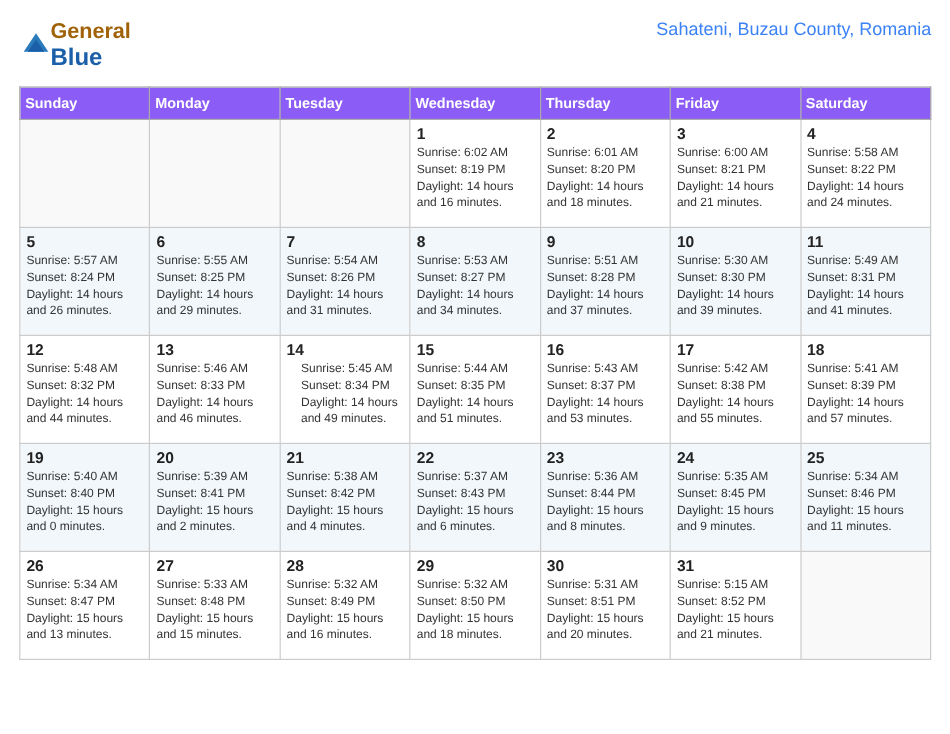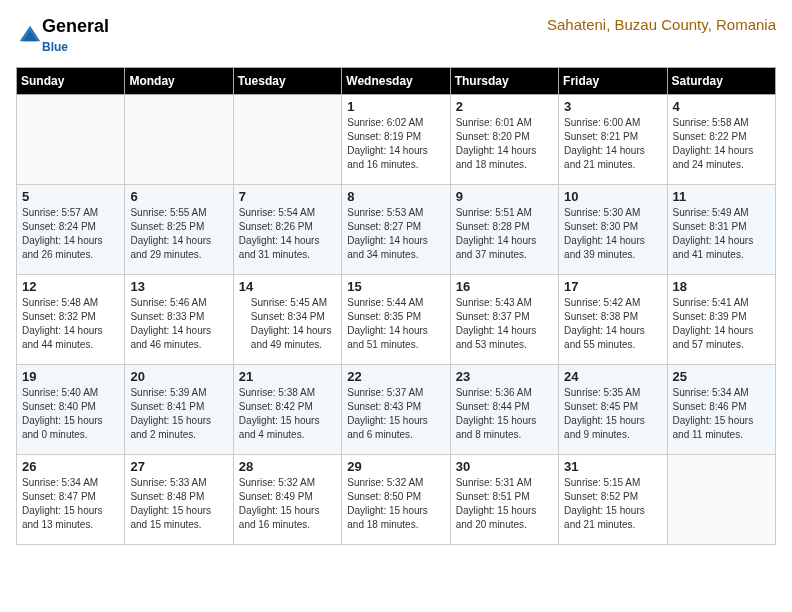--- a/index.html
+++ b/index.html
@@ -16,51 +16,51 @@
       align-items: flex-start;
       margin-bottom: 12px;
     }
     .logo {
       display: flex;
       align-items: center;
     }
     .logo-text-general {
       font-size: 18px;
       font-weight: bold;
-      color: #000000;
+      color: #a16207;
     }
     .logo-text-blue {
-      font-size: 12px;
+      font-size: 20px;
       font-weight: bold;
       color: #1a5fa8;
     }
     .logo-icon {
       width: 24px;
       height: 24px;
       margin-left: 2px;
     }
     .title-block {
       text-align: right;
     }
     .month-title {
       font-size: 32px;
       font-weight: bold;
       color: #333;
     }
     .location-title {
       font-size: 15px;
-      color: #a16207;
+      color: #3b82f6;
     }
     table {
       width: 100%;
       border-collapse: collapse;
       table-layout: fixed;
     }
     thead tr th {
-      background-color: #000000;
+      background-color: #8b5cf6;
       color: #fff;
       font-size: 12px;
       font-weight: bold;
       padding: 6px 4px;
       text-align: left;
       border: 1px solid #aaa;
     }
     tbody tr td {
       border: 1px solid #ccc;
       vertical-align: top;

